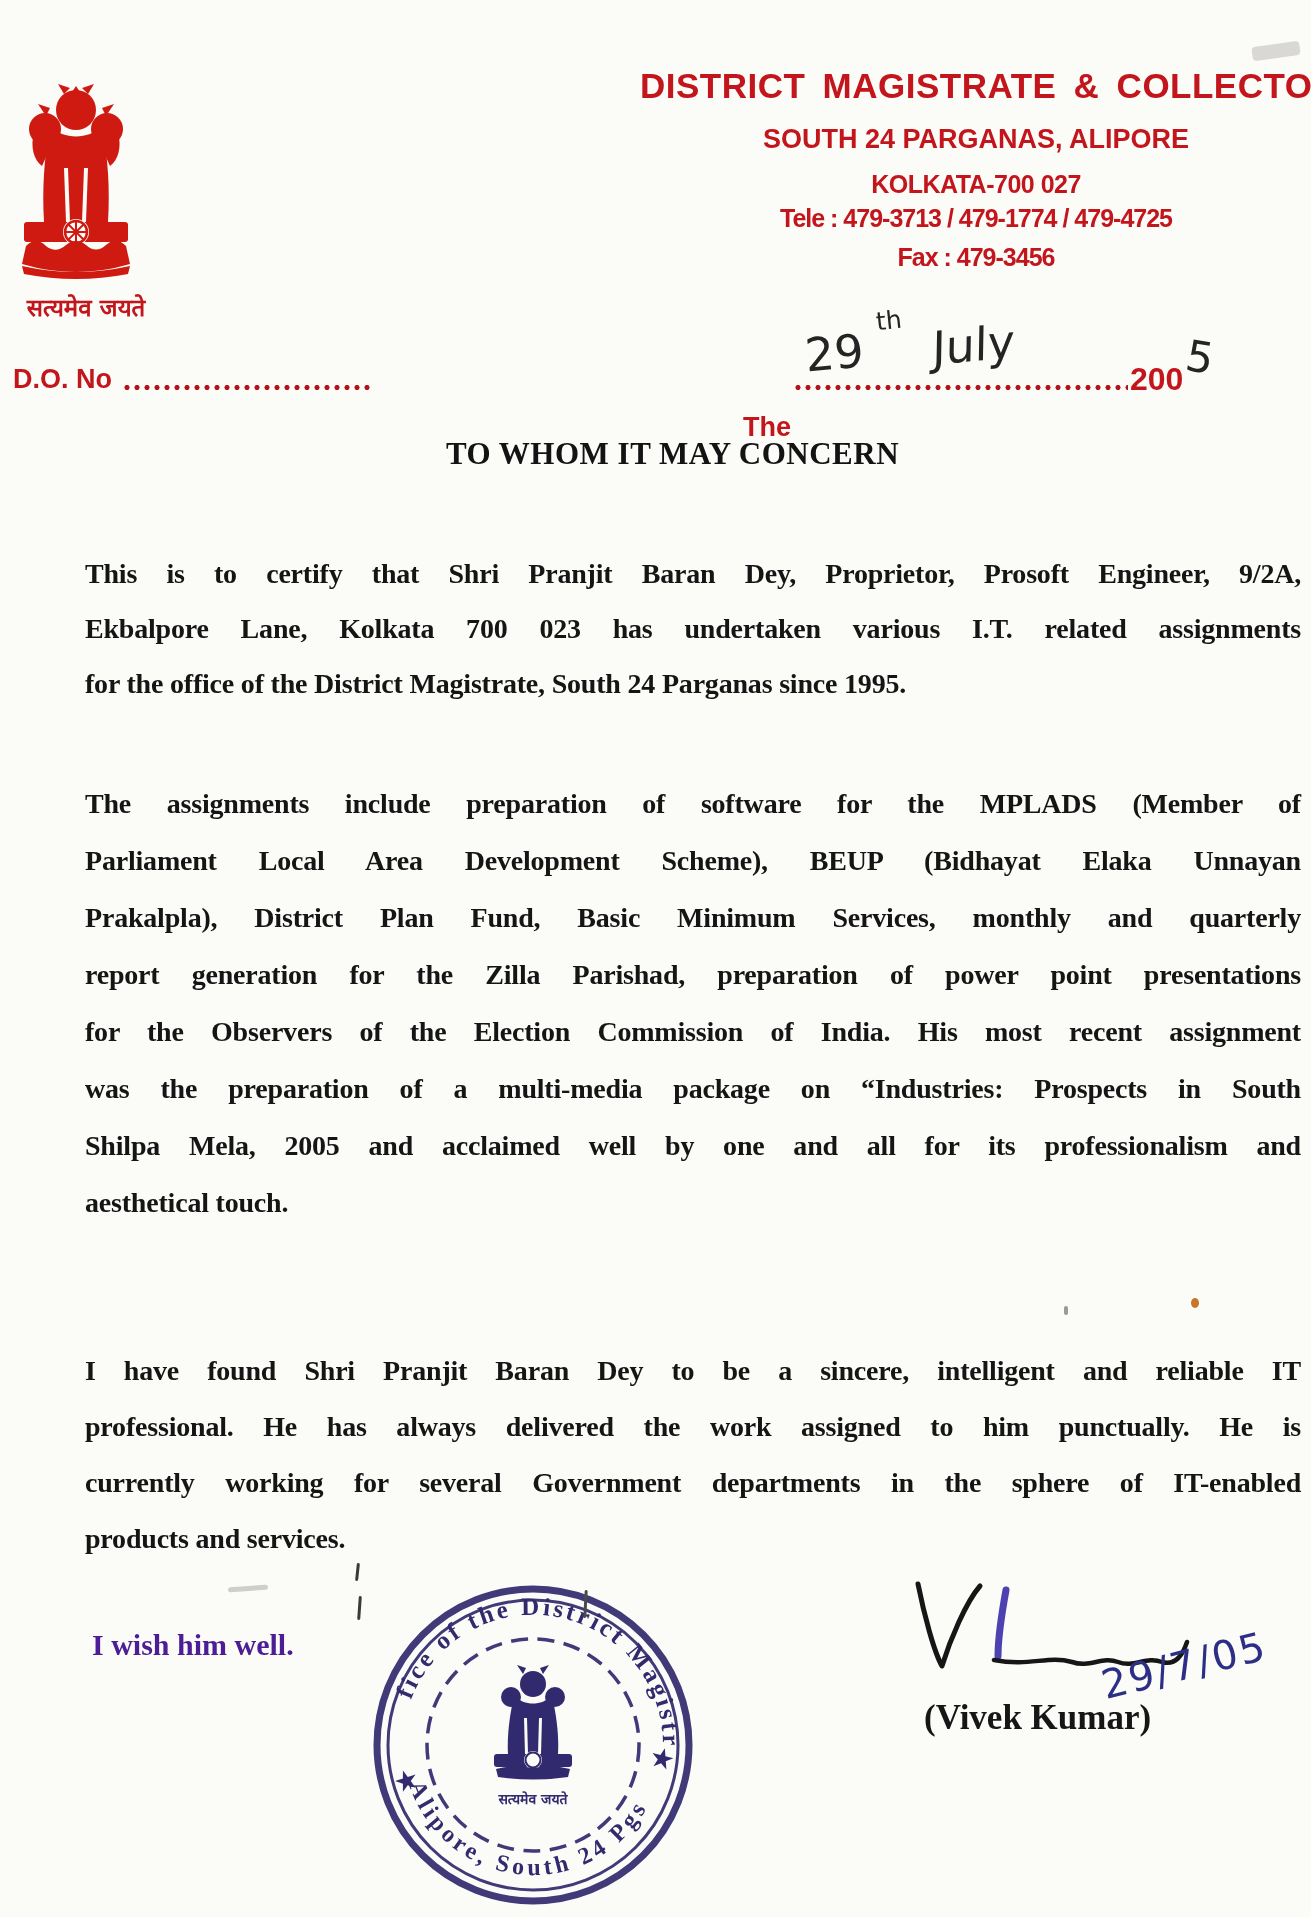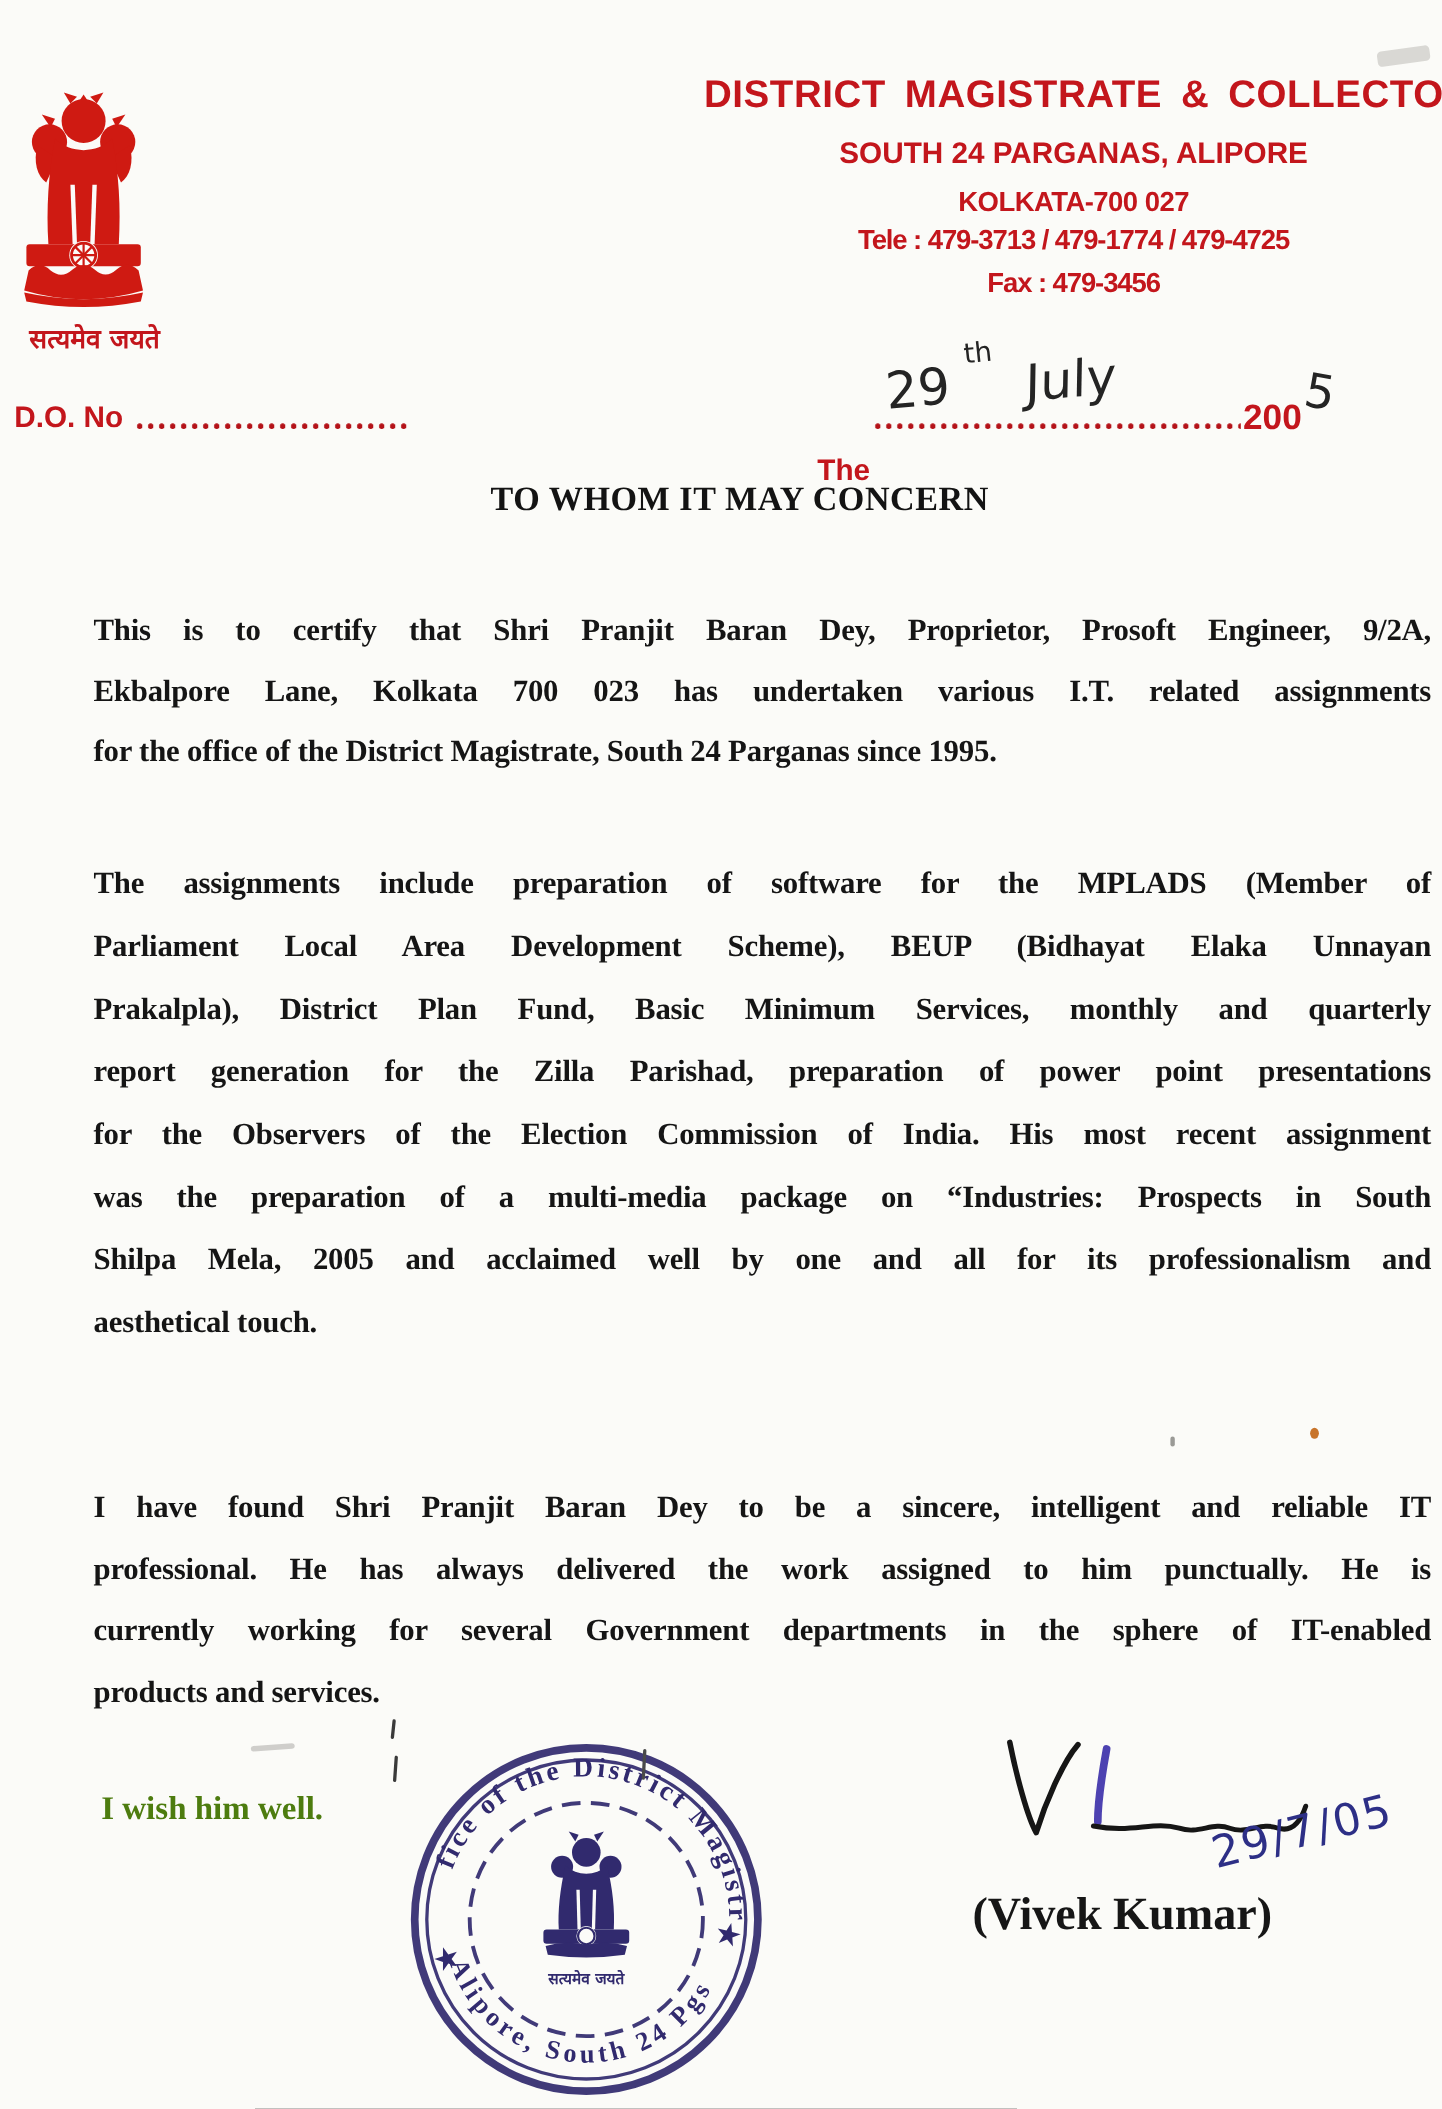--- a/index.html
+++ b/index.html
@@ -26,22 +26,22 @@
   .subject{position:absolute;left:405px;top:436px;width:535px;text-align:center;font-weight:700;
            font-size:31px;letter-spacing:.5px;color:#131313;}
   
   .para{position:absolute;left:85px;width:1216px;color:#151515;font-weight:700;font-size:28px;
         letter-spacing:-.2px;}
   .bl{text-align:justify;text-align-last:justify;}
   .bl-last{text-align:left;}
   .p1{top:546px;} .p1 div{height:55px;line-height:55px;}
   .p2{top:775px;} .p2 div{height:57px;line-height:57px;}
   .p3{top:1343px;} .p3 div{height:56px;line-height:56px;}
-  .closing{position:absolute;left:92px;top:1628px;font-weight:700;font-size:30px;color:#4d7c0f;}
-  .signname{position:absolute;left:884px;top:1698px;font-weight:700;font-size:42px;color:#161616;margin-top:19px;}
+  .closing{position:absolute;left:92px;top:1628px;font-weight:700;font-size:30px;color:#4c1d95;}
+  .signname{position:absolute;left:924px;top:1698px;font-weight:700;font-size:35px;color:#161616;}
   .hwblue{position:absolute;left:1108px;top:1662px;font-family:"DejaVu Sans",sans-serif;font-size:40px;
           color:#2d2f86;transform:rotate(-14deg);transform-origin:left bottom;letter-spacing:2px;}
   
   .mark{position:absolute;background:#3a3a3a;border-radius:2px;}
   .smudge{position:absolute;background:#d9d8d4;border-radius:4px;}
 </style>
 </head>
 <body>
 
 <div class="page">

